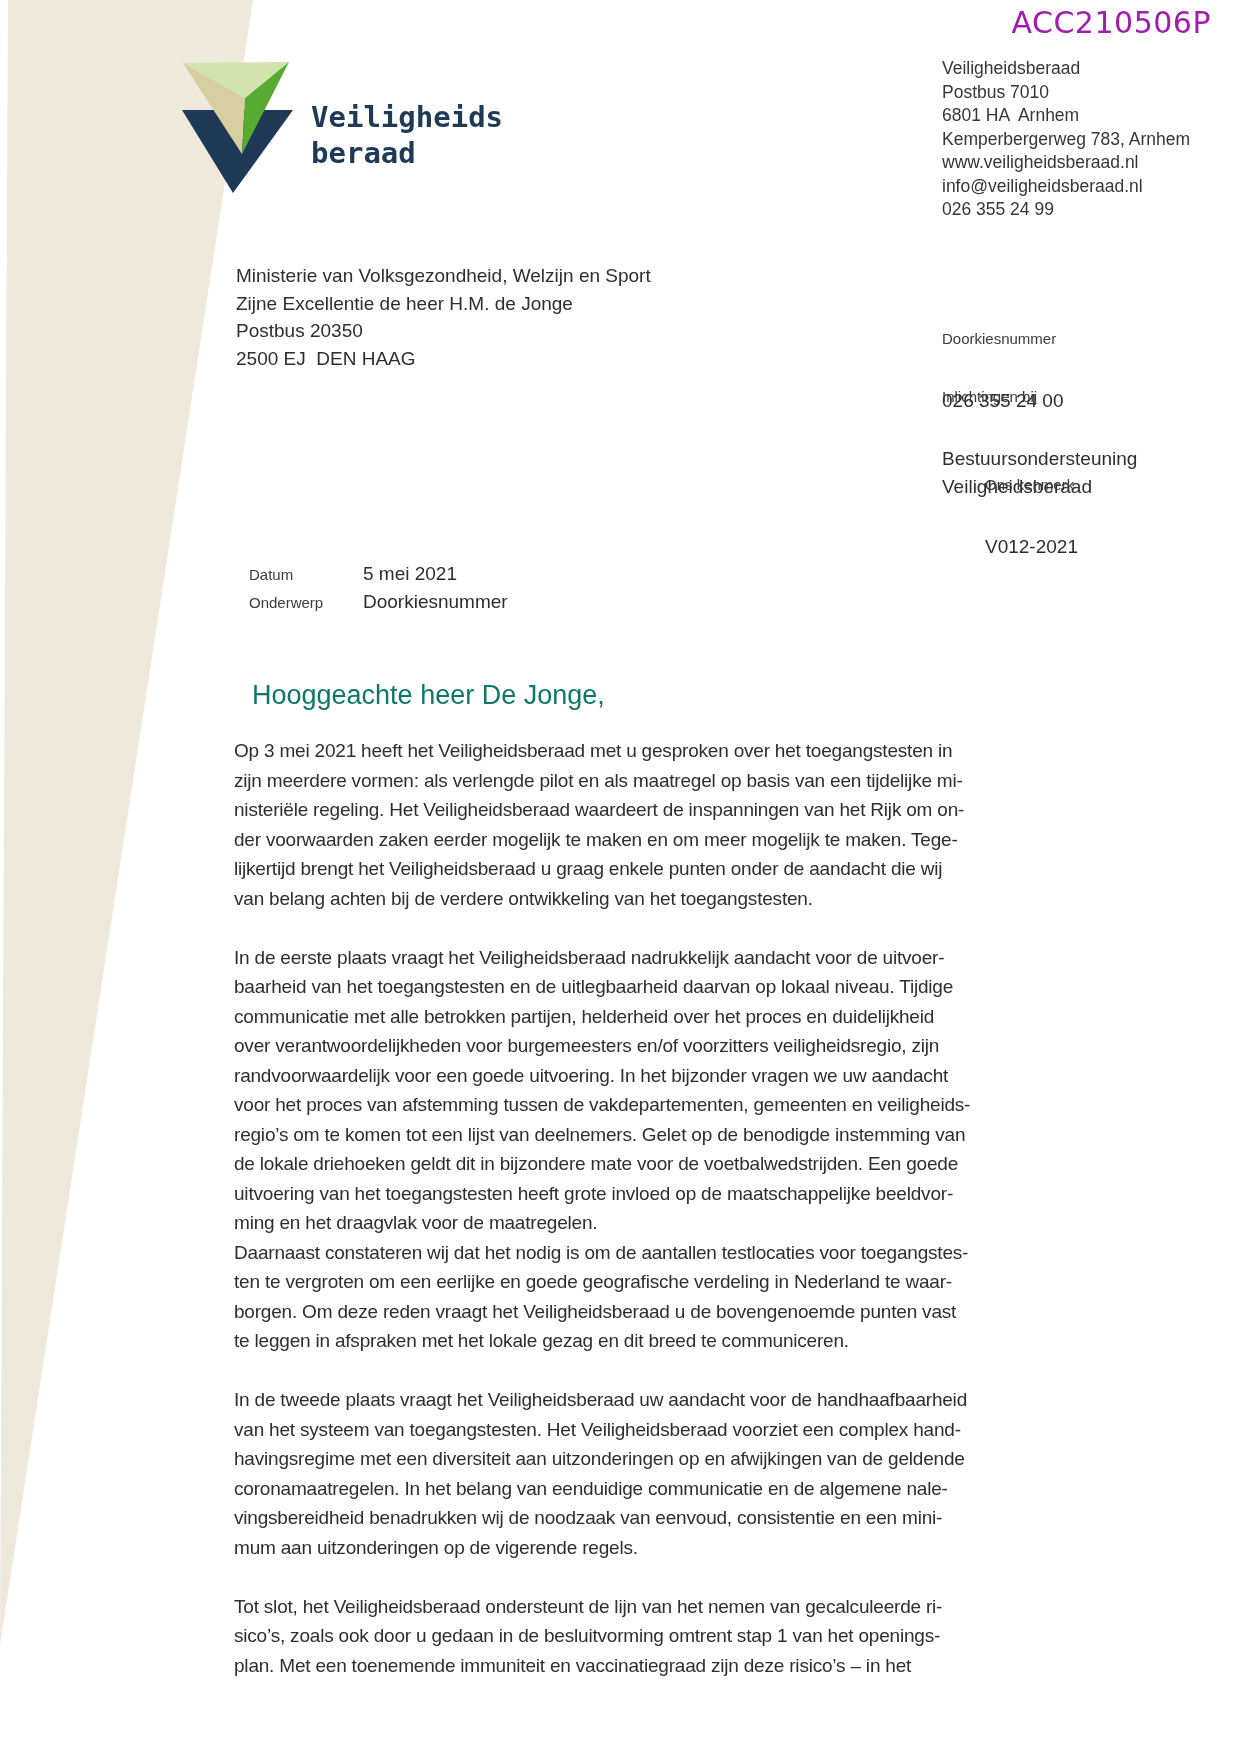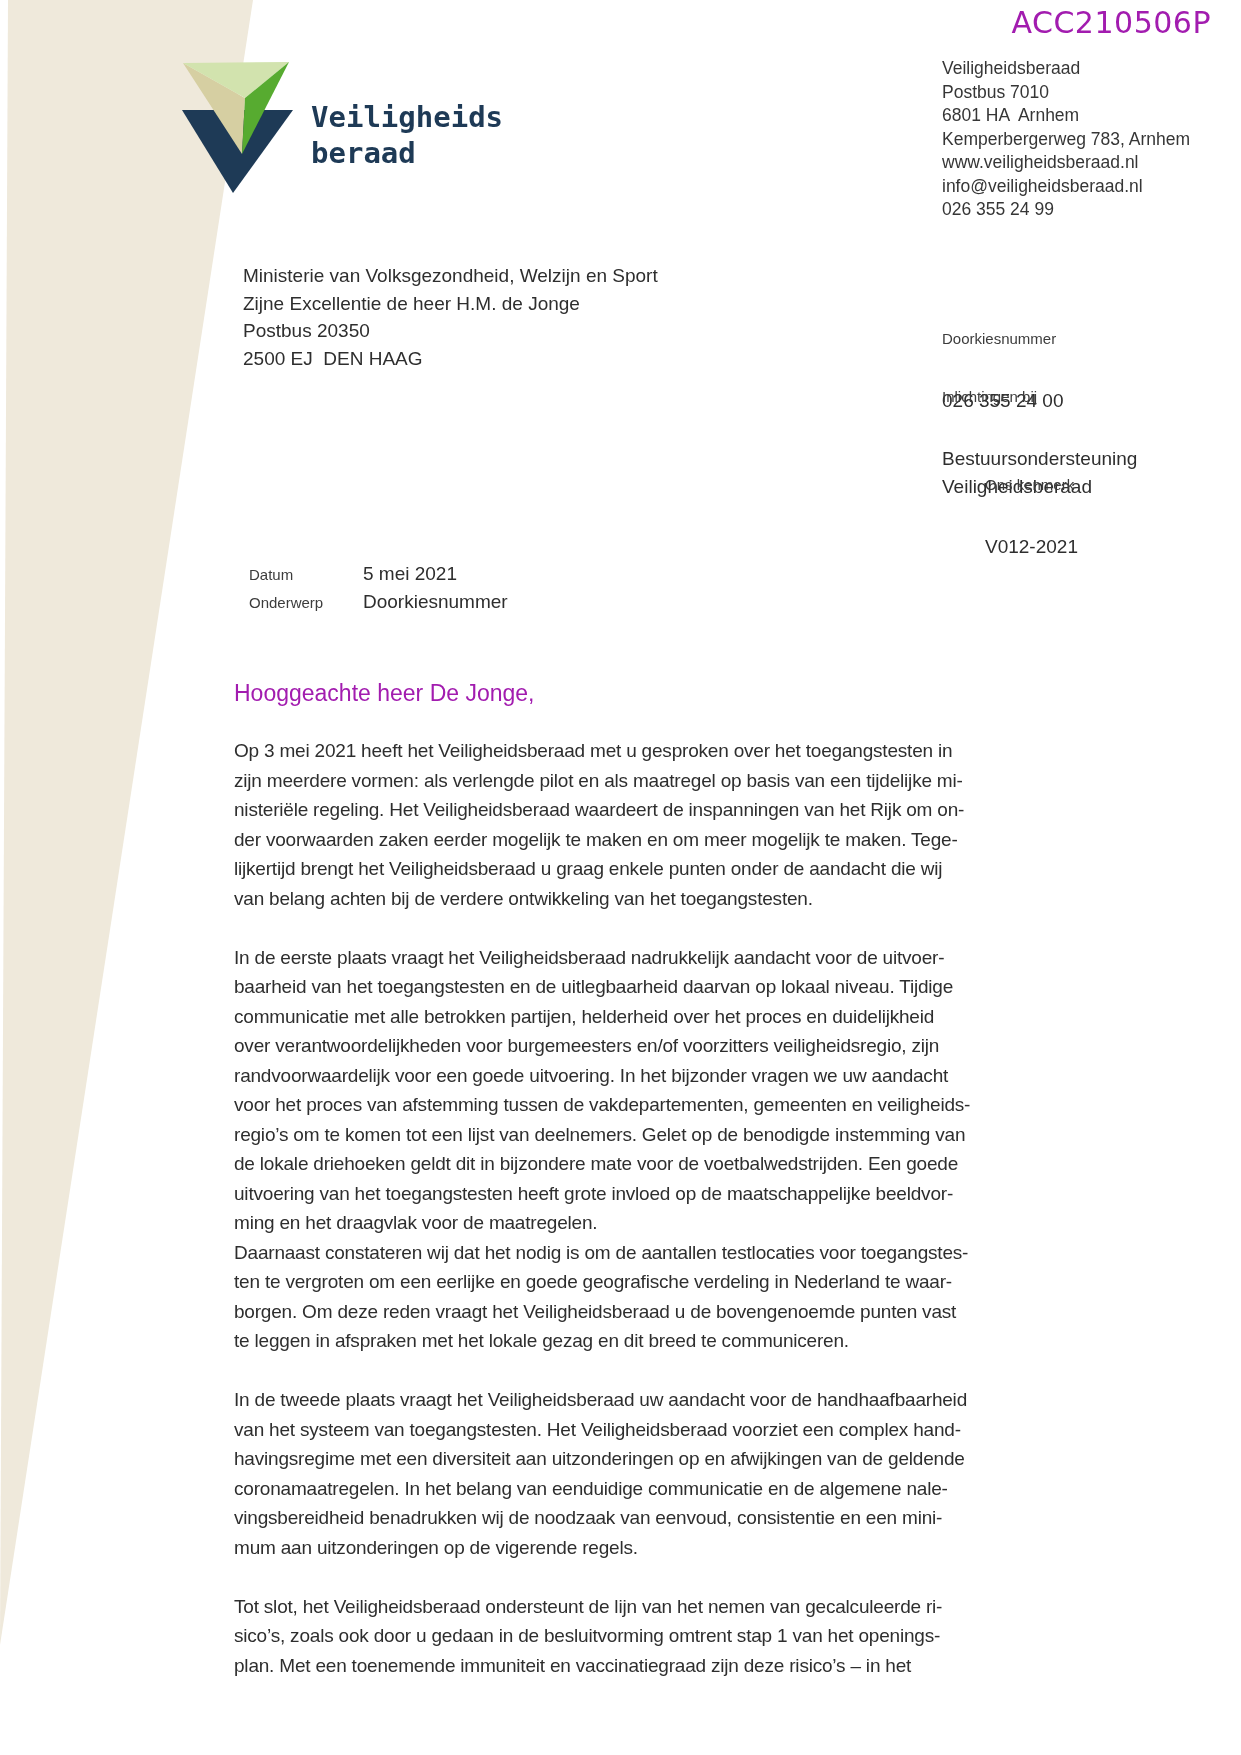--- a/index.html
+++ b/index.html
@@ -25,41 +25,41 @@
     font-family: "DejaVu Sans Mono", monospace;
     font-weight: bold; font-size: 29px; line-height: 36px;
     color: #1E3A56; white-space: pre; margin-left: 6px;
   }
   .sender {
     position: absolute; left: 942px; top: 57px;
     font-size: 17.5px; line-height: 23.5px; color: #363636;
     white-space: pre;
   }
   .recipient {
-    position: absolute; left: 243px; top: 262px;
+    position: absolute; left: 236px; top: 262px;
     font-size: 19px; line-height: 27.5px; color: #2e2e2e;
     white-space: pre;
   }
   .meta-block { position: absolute; left: 942px; white-space: pre; }
   .meta-label { font-size: 15px; color: #3c3c3c; line-height: 19px; margin-bottom: 3px; }
   .meta-value { font-size: 19px; color: #2e2e2e; line-height: 27.5px; }
   .mb-doorkies { top: 293px; }
   .mb-inlicht  { top: 351px; }
   .mb-kenmerk  { top: 439px; margin-left: 43px; }
 
   .subject-table {
     position: absolute; left: 236px; top: 552px;
   }
   .subject-row { display: flex; align-items: baseline; height: 27.5px; }
   .subject-row .meta-label { width: 101px; margin: 13px; }
   .subject-row .meta-value { font-size: 19px; }
 
   .salutation {
-    position: absolute; left: 234px; top: 680px;
-    font-size: 23px; color: #a21caf; white-space: pre;
+    position: absolute; left: 252px; top: 680px;
+    font-size: 27px; color: #0f766e; white-space: pre;
   }
   .body-text {
     position: absolute; left: 234px; top: 736px; width: 930px;
     font-size: 19px; line-height: 29.5px; color: #2e2e2e;
     letter-spacing: -0.2px;
   }
   .body-text p { margin: 0 0 29.5px 0; white-space: pre; }
 </style>
 </head>
 <body>

